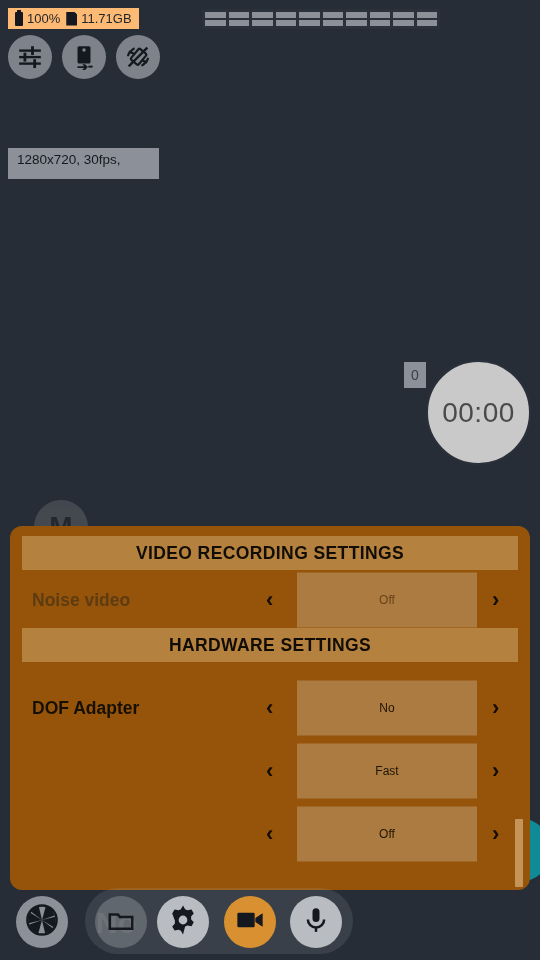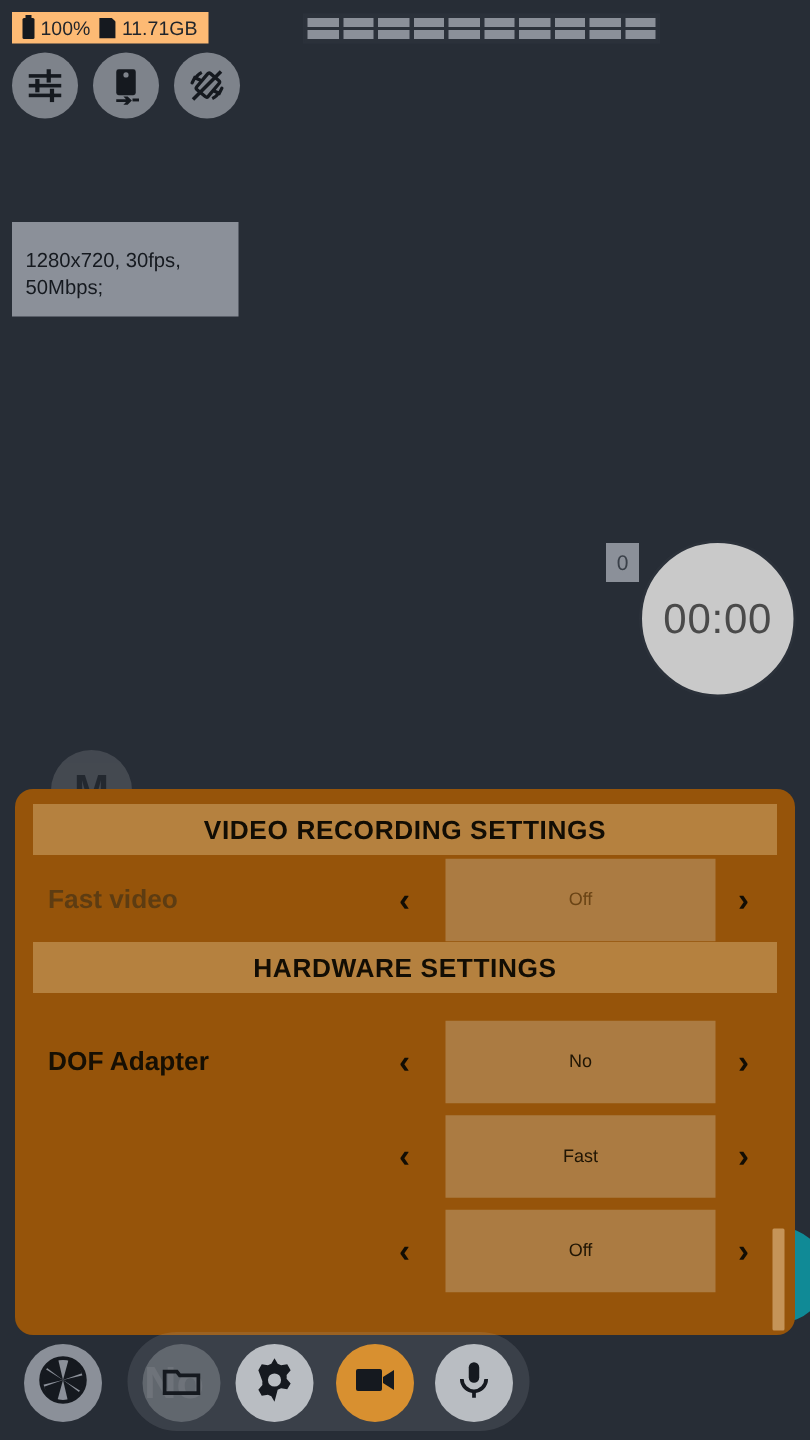--- a/index.html
+++ b/index.html
@@ -37,21 +37,21 @@
 
   
   .top-buttons { position:absolute; left:8px; top:35px; display:flex; gap:10px; }
   .rbtn { width:44px; height:44px; border-radius:50%; background:#7e838b;
           display:flex; align-items:center; justify-content:center; }
   .rbtn svg { display:block; }
 
   
   .info-box {
     position:absolute; left:8px; top:148px; width:151px;
-    background:#8b9099; padding:17px 9px 10px 9px;
+    background:#8b9099; padding:3px 9px 10px 9px;
   }
   .info-box div { font-size:13.5px; color:#15191f; line-height:18px; white-space:nowrap; }
 
   
   .timer-badge {
     position:absolute; left:404px; top:362px; width:22px; height:26px;
     background:#8b9099; display:flex; align-items:center; justify-content:center;
     font-size:14px; color:#3a4049;
   }
   .timer-circle {
@@ -210,21 +210,20 @@
           <path d="M3.5 10.5 5 7.5l3 1.4" stroke-linecap="round"></path>
           <path d="M20.5 13.5 19 16.5l-3-1.4" stroke-linecap="round"></path>
           <line x1="4" y1="20" x2="20" y2="4" stroke-width="2"></line>
         </svg>
       </span>
     </div>
   </div>
 
   <div class="info-box">
     <div>1280x720, 30fps,</div>
-    <div>50Mbps;</div>
   </div>
 
   <div class="timer-badge">0</div>
   <div class="timer-circle">00:00</div>
 
   <div class="ghost ghost-circle ghost-m">
     <span>M</span>
   </div>
   <div class="ghost ghost-circle ghost-lock">
     <span>
@@ -250,21 +249,21 @@
       </svg>
     </span>
   </div>
   <div class="ghost-teal"></div>
   <div class="ghost-zoom">x2.0</div>
 
   <div class="dialog">
     <div class="dlg-scroll">
 
       <div class="row dim row-scale">
-        <span class="rlabel">Fast video</span>
+        <span class="rlabel">Noise video</span>
         <span class="chev chev-l">‹</span>
         <span class="rvalue">Off</span>
         <span class="chev chev-r">›</span>
       </div>
 
       <div class="sec-header hdr-video">
         <span>VIDEO RECORDING SETTINGS</span>
       </div>
 
       <div class="sec-header hdr-hardware">

